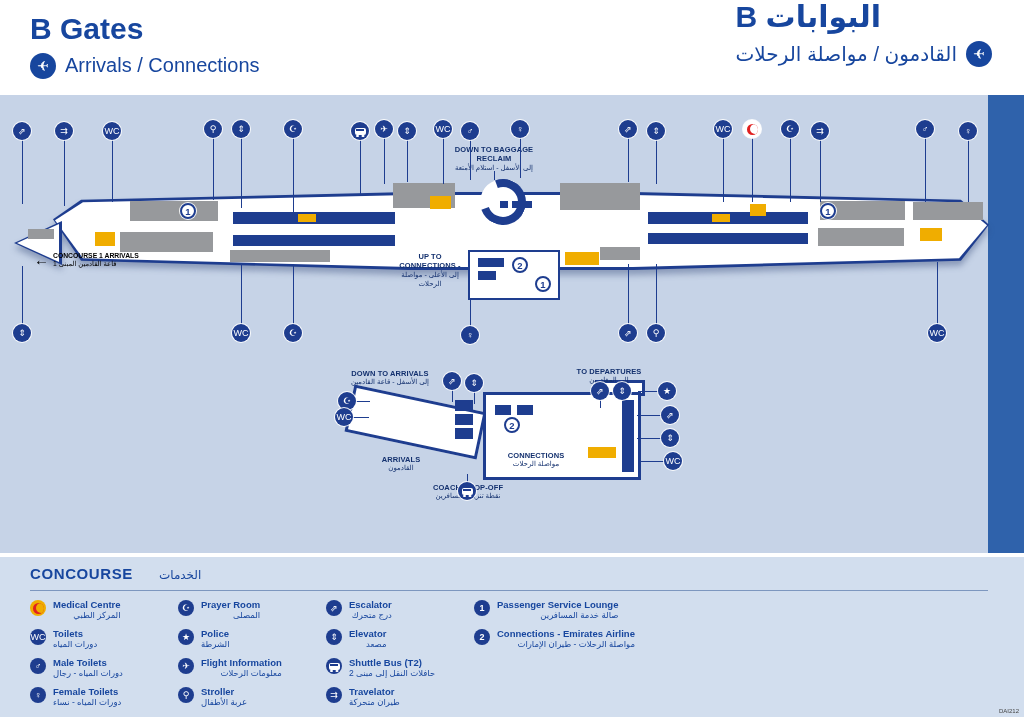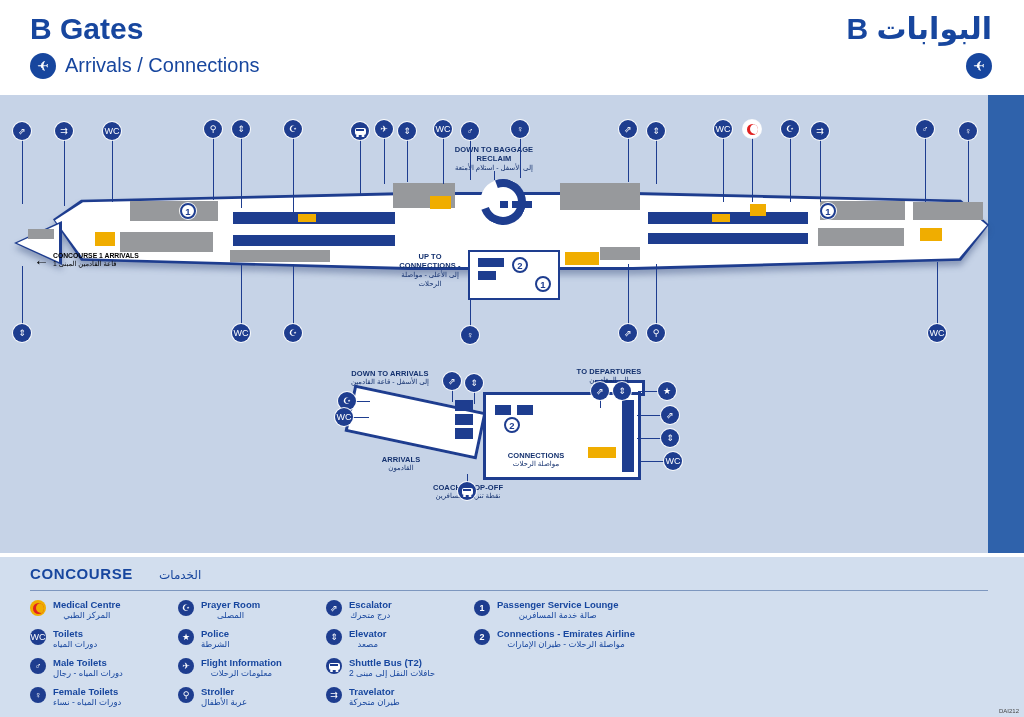--- a/index.html
+++ b/index.html
@@ -11,21 +11,21 @@
   body{font-family:"Liberation Sans","DejaVu Sans",sans-serif;background:#fff}
   .page{position:relative;width:1024px;height:717px;background:#fff;overflow:hidden}
 
   
   .hdr{position:absolute;left:0;top:0;width:1024px;height:95px;background:#fff}
   .h-left{position:absolute;left:30px;top:13px}
   .h-title{font-size:30px;font-weight:bold;color:var(--blue-text);line-height:1.05}
   .h-sub{display:flex;align-items:center;gap:9px;margin-top:8px;font-size:20px;color:var(--blue-text)}
   .badge{width:26px;height:26px;border-radius:50%;background:var(--blue-text);color:#fff;display:flex;align-items:center;justify-content:center;flex:0 0 auto}
   .badge .g{font-size:14px;transform:scaleX(-1);line-height:1}
-  .h-right{position:absolute;right:32px;top:13px;text-align:left}
+  .h-right{position:absolute;right:32px;top:1px;text-align:left}
   .h-logo{position:absolute;left:387px;top:21px;display:flex;align-items:center;gap:9px}
   .logo-ar{width:102px;text-align:right;color:var(--blue-text)}
   .logo-ar .nm{font-size:16px;font-weight:bold;line-height:1.1}
   .logo-ar .tg{font-size:7px;color:#4a84c4}
   .logo-en{color:var(--blue-text)}
   .logo-en .nm{font-size:15px;font-weight:bold;line-height:1.1}
   .logo-en .tg{font-size:7px;color:#4a84c4}
 
   
   .map{position:absolute;left:0;top:95px;width:1024px;height:458px;background:var(--map-bg)}
@@ -75,21 +75,21 @@
   .svc-line{position:absolute;left:30px;right:36px;top:33px;height:1px;background:#7d97bf}
   .svc-cols{position:absolute;left:30px;top:42px;display:flex}
   .svc-col{width:148px}
   .svc-col:nth-child(4){width:auto}
   .svc-item{display:flex;gap:7px;margin-bottom:8px}
   .svc-ic{width:16px;height:16px;border-radius:50%;background:var(--navy);color:#fff;display:flex;align-items:center;justify-content:center;flex:0 0 auto;margin-top:1px}
   .svc-ic .g{font-size:9px;line-height:1}
   .svc-ic.yellow{background:var(--yellow)}
   .svc-ic.num{font-size:9px;font-weight:bold}
   .svc-tx .en{font-size:9.5px;font-weight:bold;color:var(--blue-text)}
-  .svc-tx .ar{font-size:8.5px;color:var(--blue-text);text-align:center}
+  .svc-tx .ar{font-size:8.5px;color:var(--blue-text);text-align:right}
   .docid{position:absolute;right:5px;bottom:3px;font-size:6px;color:#444}
 </style>
 </head>
 <body>
 
 <div class="page">
 
   <header class="hdr">
     <div class="h-left">
       <div class="h-title">B Gates</div>
@@ -101,20 +101,21 @@
       </div>
     </div>
 
 
     <div class="h-right">
       <div class="h-title" dir="rtl">البوابات B</div>
       <div class="h-sub" dir="rtl">
         <span class="badge">
             <span class="g">✈</span>
           </span>
+        <span>القادمون / مواصلة الرحلات</span>
       </div>
     </div>
   </header>
 
   <div class="map">
     <div class="strip"></div>
 
     <div class="cwrap">
       <div class="cbody-out cshape"></div>
       <div class="cbody cshape"></div>

